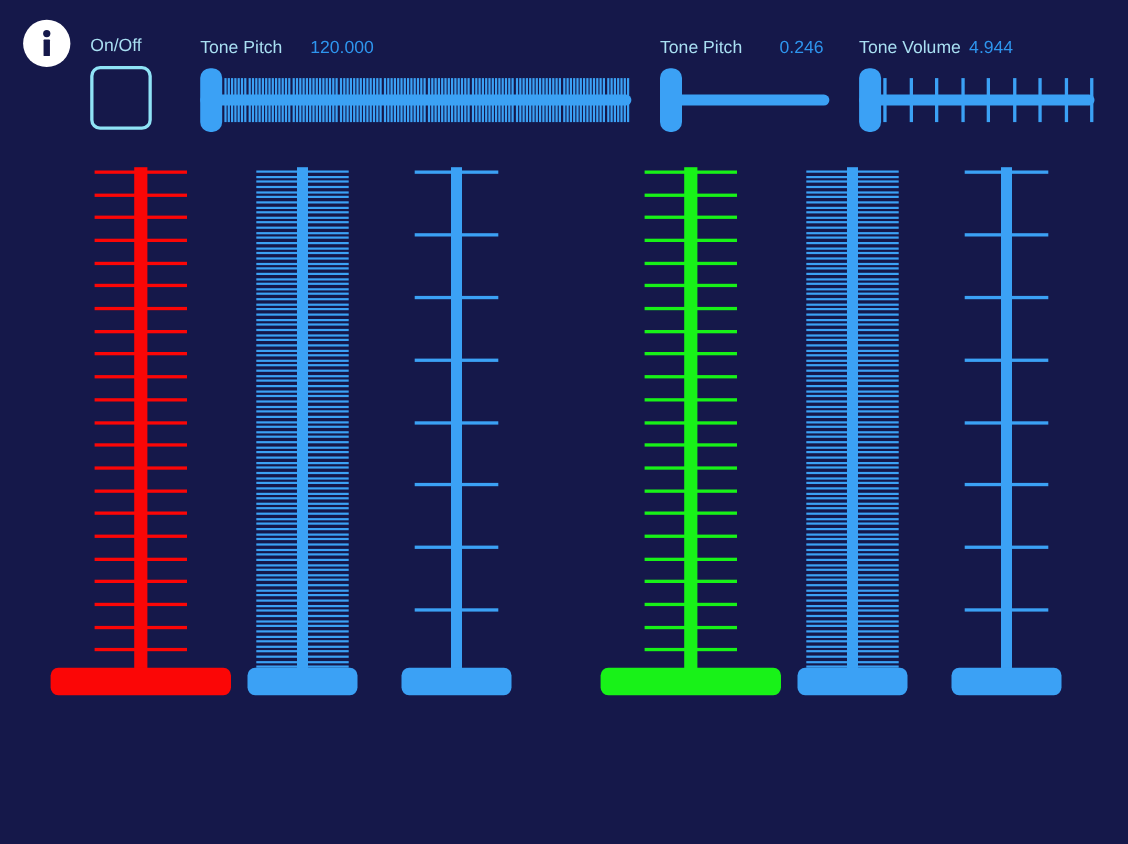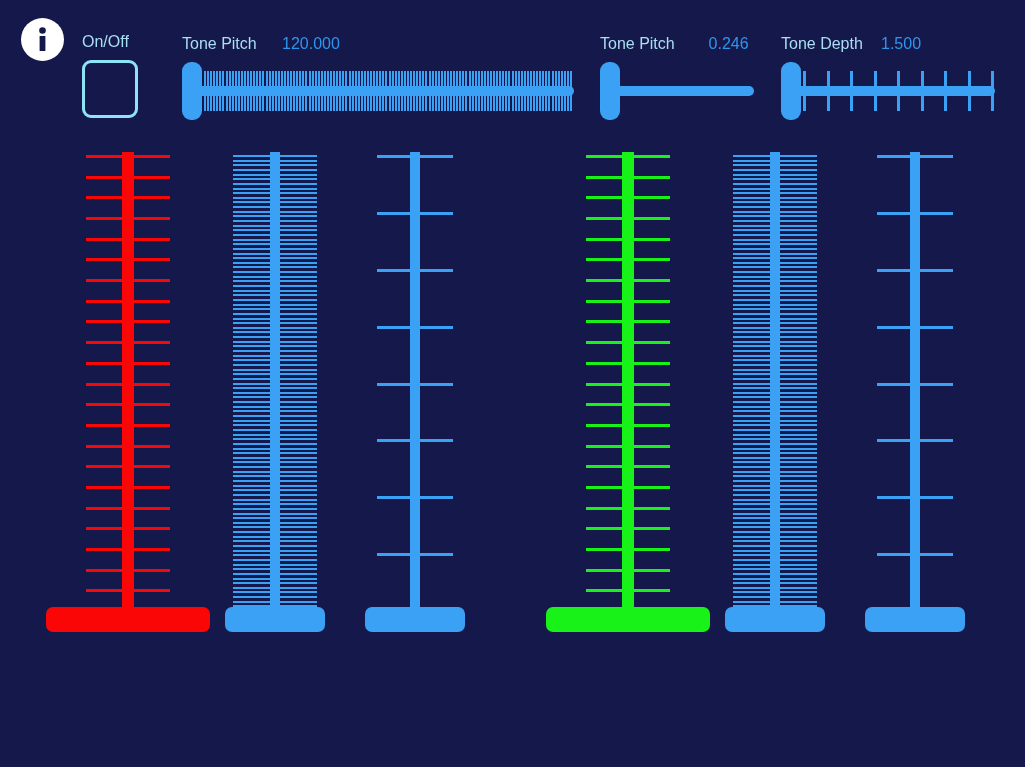--- a/index.html
+++ b/index.html
@@ -277,22 +277,22 @@
         <div class="h-thumb" style="left: 0px; background: rgb(59, 161, 245);"></div>
       </div>
       <div class="hslider" style="left: 600px; top: 62px; width: 154px; height: 58px;">
         <div class="label h-title">Tone Pitch</div>
         <div class="value h-val" style="left: 108.6px;">0.246</div>
         <div class="h-ticks"></div>
         <div class="h-track" style="width: 154px; background: rgb(59, 161, 245);"></div>
         <div class="h-thumb" style="left: 0px; background: rgb(59, 161, 245);"></div>
       </div>
       <div class="hslider" style="left: 781px; top: 62px; width: 214px; height: 58px;">
-        <div class="label h-title">Tone Depth</div>
-        <div class="value h-val" style="left: 100px;">1.500</div>
+        <div class="label h-title">Tone Volume</div>
+        <div class="value h-val" style="left: 100px;">4.944</div>
         <div class="h-ticks">
           <i style="left: 22px; background: rgb(59, 161, 245); width: 3px;"></i>
           <i style="left: 45.5px; background: rgb(59, 161, 245); width: 3px;"></i>
           <i style="left: 69px; background: rgb(59, 161, 245); width: 3px;"></i>
           <i style="left: 92.5px; background: rgb(59, 161, 245); width: 3px;"></i>
           <i style="left: 116px; background: rgb(59, 161, 245); width: 3px;"></i>
           <i style="left: 139.5px; background: rgb(59, 161, 245); width: 3px;"></i>
           <i style="left: 163px; background: rgb(59, 161, 245); width: 3px;"></i>
           <i style="left: 186.5px; background: rgb(59, 161, 245); width: 3px;"></i>
           <i style="left: 210px; background: rgb(59, 161, 245); width: 3px;"></i>

